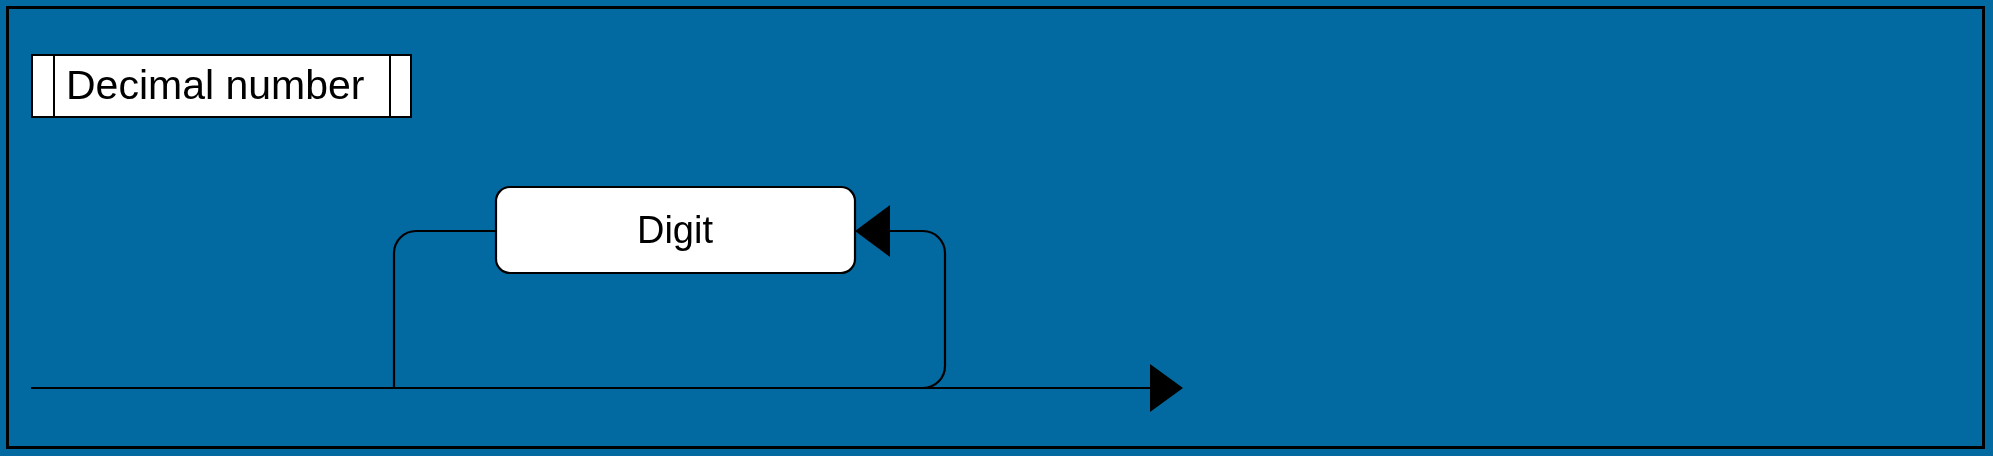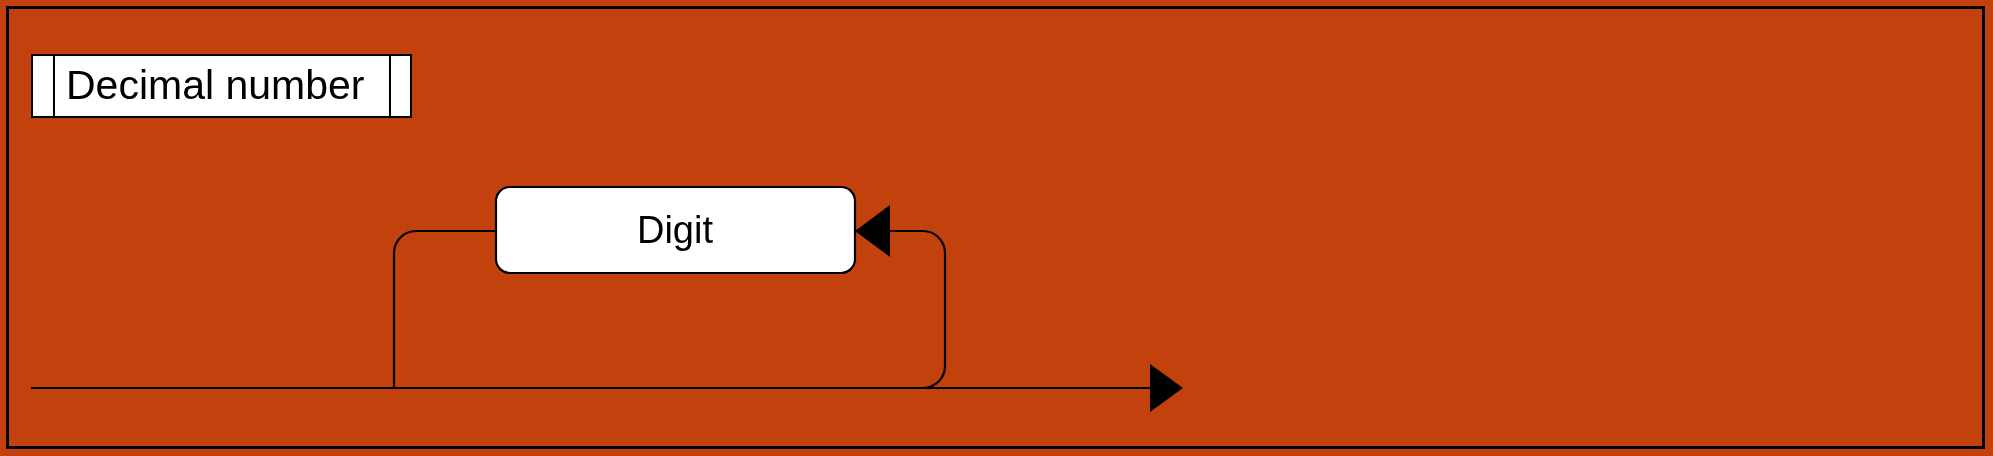--- a/index.html
+++ b/index.html
@@ -7,21 +7,21 @@
     padding: 0;
     background: #ffffff;
   }
   body {
     font-family: "Liberation Sans", sans-serif;
   }
   #canvas {
     position: relative;
     width: 1993px;
     height: 456px;
-    background: #c2410c;
+    background: #0369a1;
     overflow: hidden;
   }
   #diagram-svg {
     display: block;
     width: 1993px;
     height: 456px;
   }
   .frame-border {
     fill: none;
     stroke: #000000;

